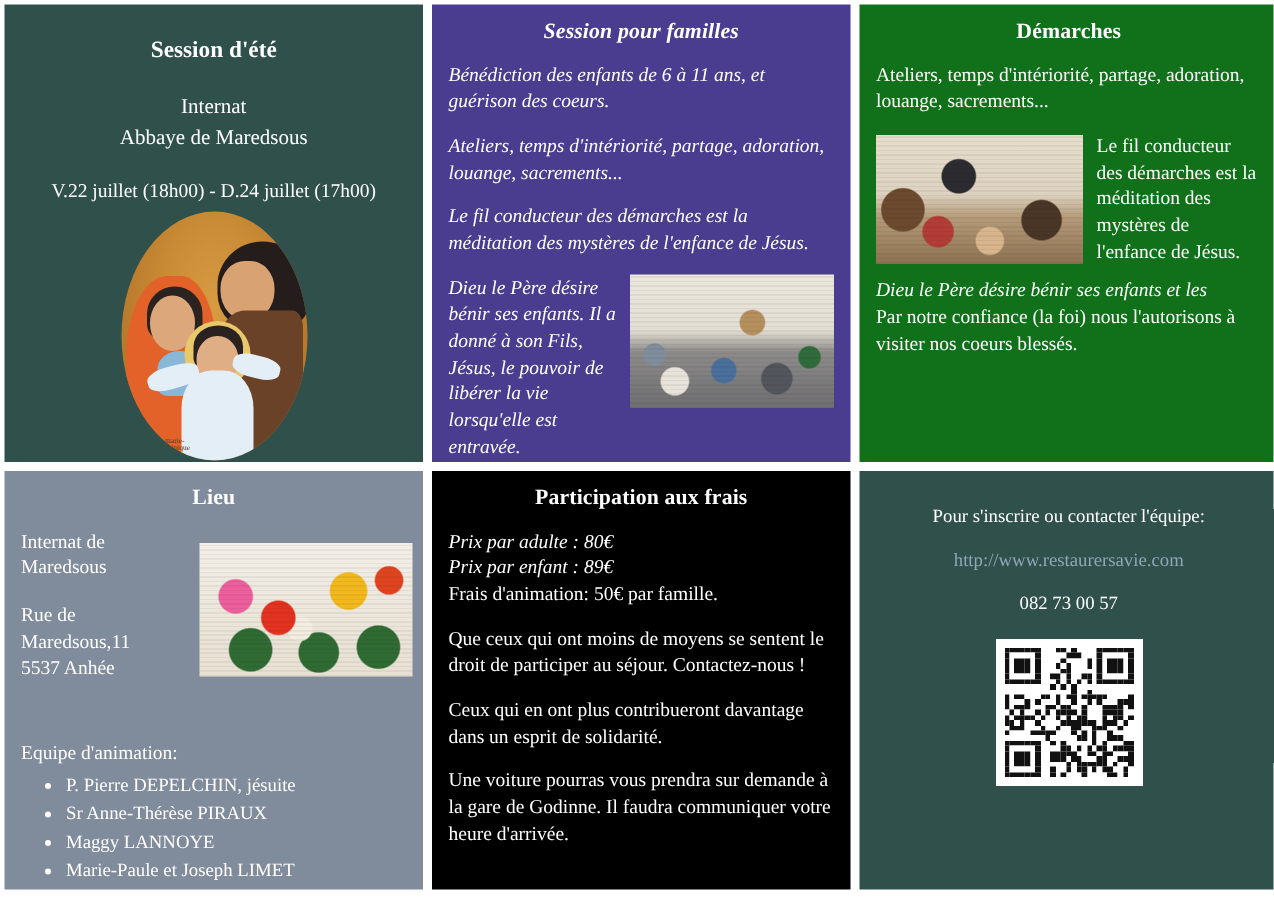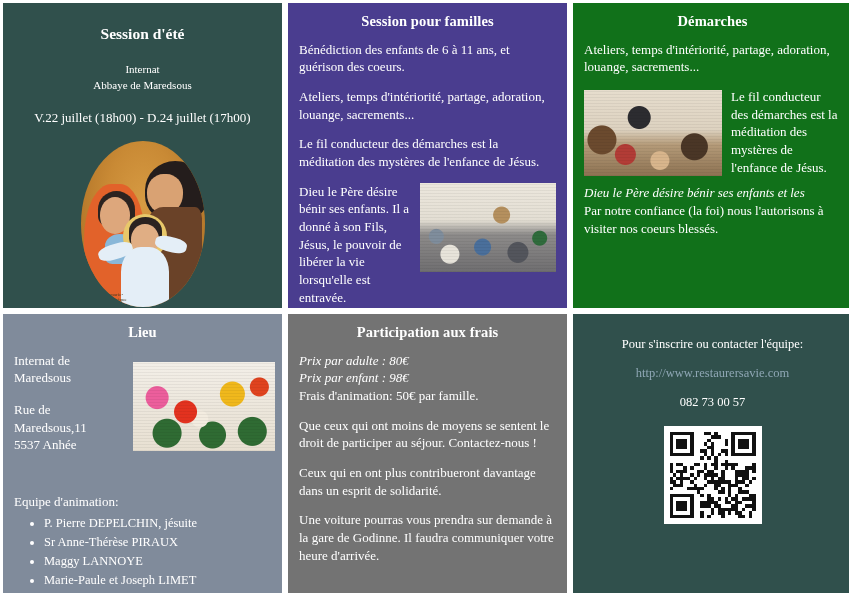--- a/index.html
+++ b/index.html
@@ -41,36 +41,36 @@
   }
   .p-text {
     font-size: 13px;
     line-height: 1.36;
     margin: 0 0 12px 0;
   }
   .p-text:last-child { margin-bottom: 0; }
 
   
   .pane-slate   { background: #30504c; }
-  .pane-purple  { background: #4a3d8f; }
+  .pane-purple  { background: #4a3d8f; font-style: italic; }
   .pane-green   { background: #11711a; }
   .pane-steel   { background: #808b9b; }
-  .pane-teal    { background: #737373; }
+  .pane-teal    { background: #000000; }
 
   
   .title-main {
     text-align: center;
     font-size: 15.5px;
     font-weight: bold;
     line-height: 1.35;
     margin: 12px 0 0 0;
   }
   .title-place {
     text-align: center;
-    font-size: 11px;
+    font-size: 14px;
     line-height: 1.5;
     margin: 16px 0 0 0;
   }
   .title-dates {
     text-align: center;
     font-size: 13px;
     margin: 16px 0 0 0;
   }
 
   
@@ -305,21 +305,21 @@
       <li>Maggy LANNOYE</li>
       <li>Marie-Paule et Joseph LIMET</li>
       <li>Sr Joseph-Marie MARMOY</li>
 
     </ul>
   </div>
 
   <div class="panel pane-teal">
     <div class="p-title">Participation aux frais</div>
     <div class="p-text tight">Prix par adulte : 80€</div>
-    <div class="p-text tight">Prix par enfant : 98€</div>
+    <div class="p-text tight">Prix par enfant : 89€</div>
     <div class="p-text">Frais d'animation: 50€ par famille.</div>
     <div class="p-text">Que ceux qui ont moins de moyens se sentent le droit de participer au séjour. Contactez-nous !</div>
     <div class="p-text">Ceux qui en ont plus contribueront davantage dans un esprit de solidarité.</div>
     <div class="p-text">Une voiture pourras vous prendra sur demande à la gare de Godinne. Il faudra communiquer votre heure d'arrivée.</div>
   </div>
 
   <div class="panel pane-slate">
     <div class="contact-line">Pour s'inscrire ou contacter l'équipe:</div>
     <div class="contact-line">
       <a class="contact-link" href="#">http://www.restaurersavie.com</a>

